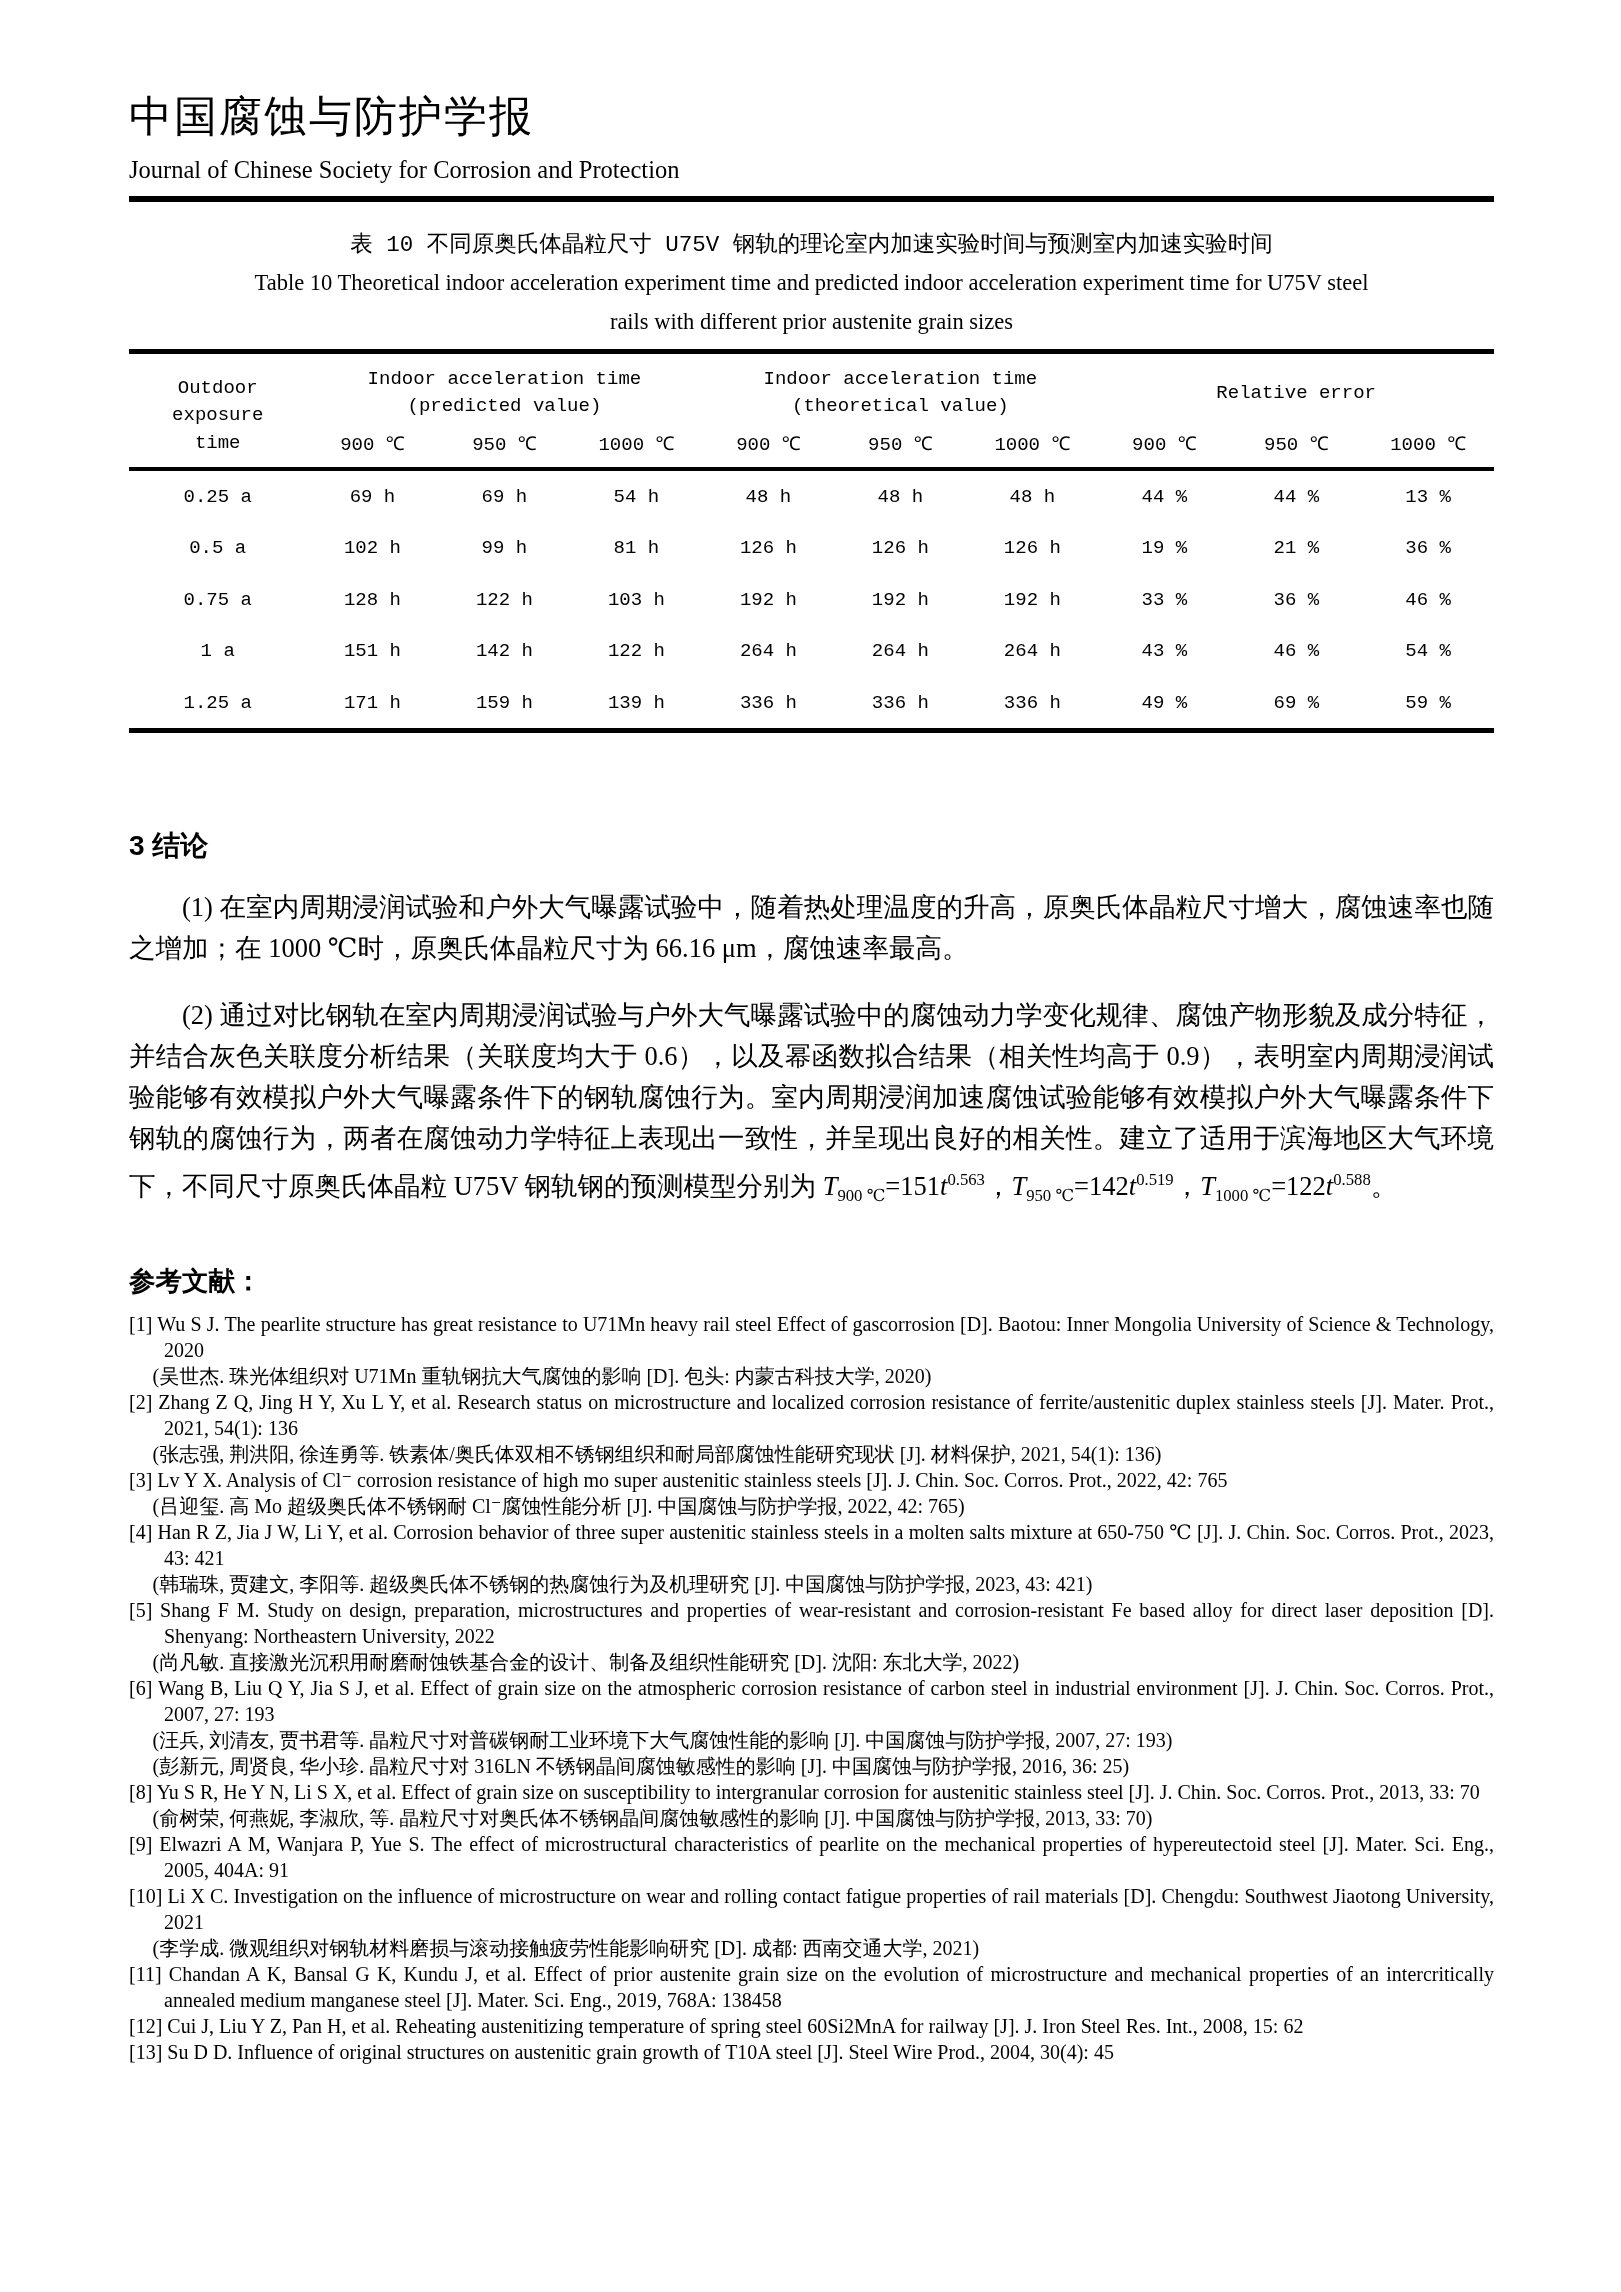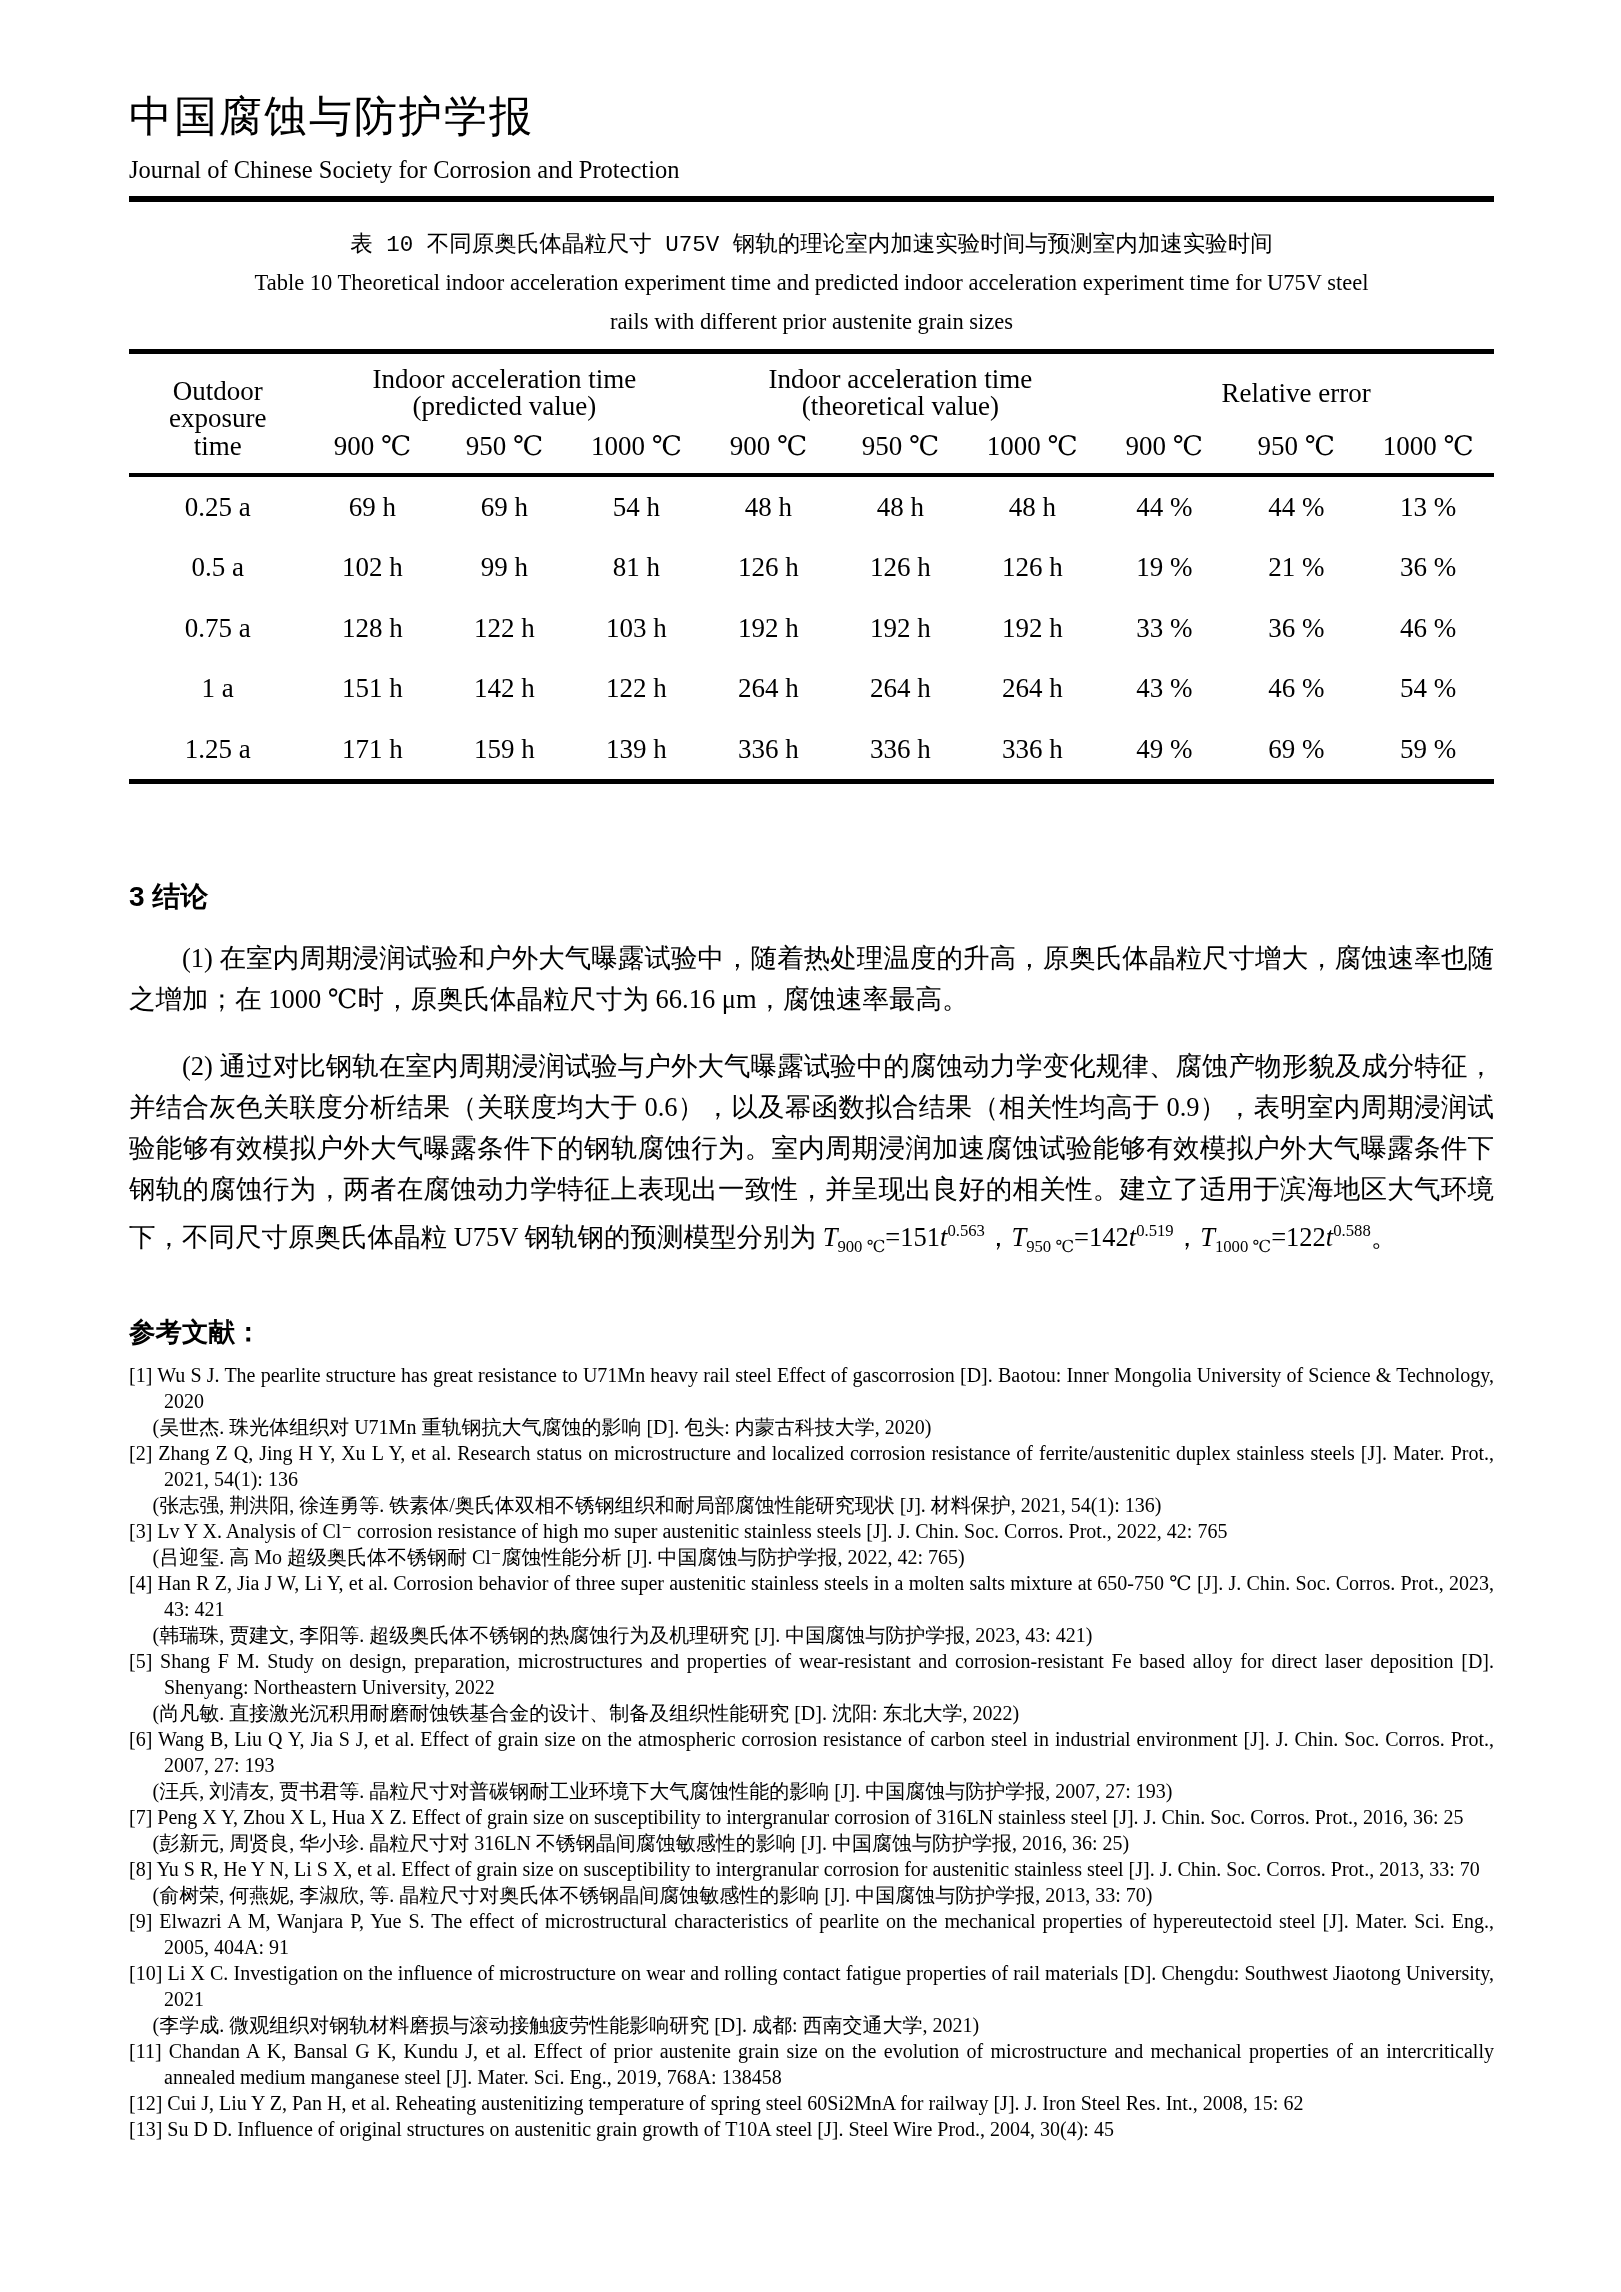--- a/index.html
+++ b/index.html
@@ -17,21 +17,22 @@
   .header-rule { height:6.9px; background:#000; margin-top:11.8px; }
 
   
   .caption-zh { text-align:center; font-size:22.5px; margin-top:26px;font-family:Liberation Mono, monospace; }
   .caption-en { text-align:center; font-size:22.5px; line-height:39px; margin-top:3.9px; }
 
   
   table.data {
     width:100%; border-collapse:collapse; margin-top:7.8px;
     border-top:5.9px solid #000; border-bottom:5.9px solid #000;
-    font-size:27px;
+    font-size:19px;
+    font-family:Liberation Mono, monospace;
   }
   table.data thead { border-bottom:4.9px solid #000; }
   table.data th { font-weight:normal; white-space:pre-line; vertical-align:middle; }
   table.data tr.group-row th { padding-top:11.8px; line-height:27.4px; }
   table.data tr.sub-row th { padding:7.8px 0 11.8px 0; }
   table.data td { text-align:center; padding:14.7px 0; }
   th.rowhead { line-height:29px; }
 
   
   .section-heading {
@@ -197,21 +198,20 @@
     </div>
       <div class="ref-item">
       <div class="ref-en">[5] Shang F M. Study on design, preparation, microstructures and properties of wear-resistant and corrosion-resistant Fe based alloy for direct laser deposition [D]. Shenyang: Northeastern University, 2022</div>
       <div class="ref-zh">(尚凡敏. 直接激光沉积用耐磨耐蚀铁基合金的设计、制备及组织性能研究 [D]. 沈阳: 东北大学, 2022)</div>
     </div>
       <div class="ref-item">
       <div class="ref-en">[6] Wang B, Liu Q Y, Jia S J, et al. Effect of grain size on the atmospheric corrosion resistance of carbon steel in industrial environment [J]. J. Chin. Soc. Corros. Prot., 2007, 27: 193</div>
       <div class="ref-zh">(汪兵, 刘清友, 贾书君等. 晶粒尺寸对普碳钢耐工业环境下大气腐蚀性能的影响 [J]. 中国腐蚀与防护学报, 2007, 27: 193)</div>
     </div>
       <div class="ref-item">
-      <div class="ref-en">[7] Peng X Y, Zhou X L, Hua X Z. Effect of grain size on susceptibility to intergranular corrosion of 316LN stainless steel [J]. J. Chin. Soc. Corros. Prot., 2016, 36: 25</div>
       <div class="ref-zh">(彭新元, 周贤良, 华小珍. 晶粒尺寸对 316LN 不锈钢晶间腐蚀敏感性的影响 [J]. 中国腐蚀与防护学报, 2016, 36: 25)</div>
     </div>
       <div class="ref-item">
       <div class="ref-en">[8] Yu S R, He Y N, Li S X, et al. Effect of grain size on susceptibility to intergranular corrosion for austenitic stainless steel [J]. J. Chin. Soc. Corros. Prot., 2013, 33: 70</div>
       <div class="ref-zh">(俞树荣, 何燕妮, 李淑欣, 等. 晶粒尺寸对奥氏体不锈钢晶间腐蚀敏感性的影响 [J]. 中国腐蚀与防护学报, 2013, 33: 70)</div>
     </div>
       <div class="ref-item">
       <div class="ref-en">[9] Elwazri A M, Wanjara P, Yue S. The effect of microstructural characteristics of pearlite on the mechanical properties of hypereutectoid steel [J]. Mater. Sci. Eng., 2005, 404A: 91</div>
 
     </div>

